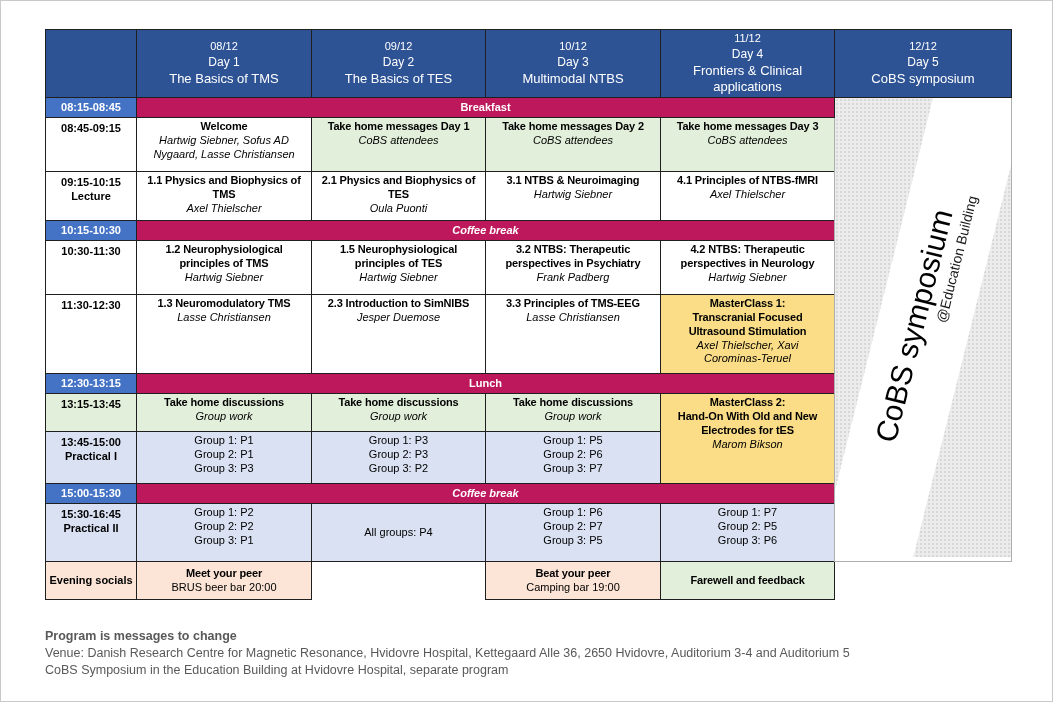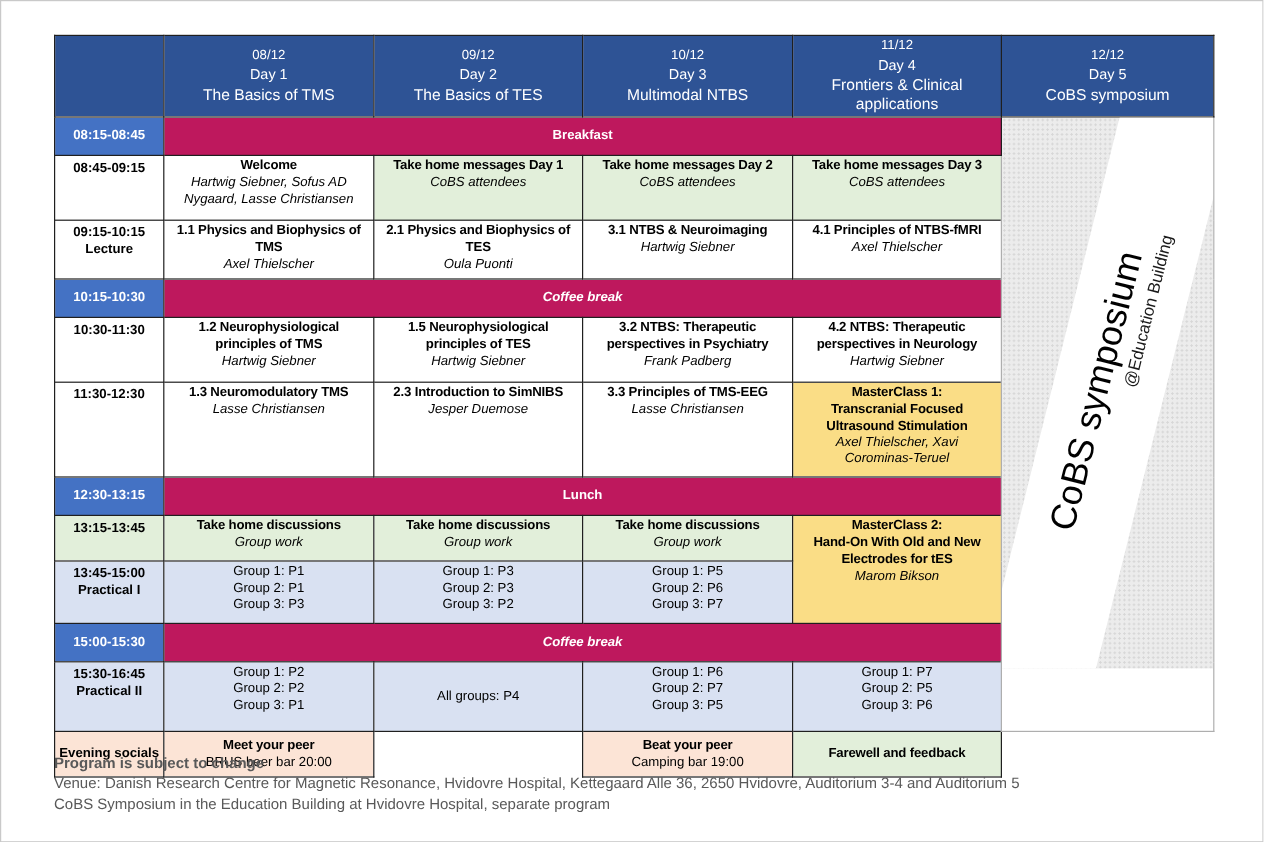--- a/index.html
+++ b/index.html
@@ -6,21 +6,21 @@
   .page{
     position:relative;width:1053px;height:702px;background:#fff;
     border:1px solid #c9c9c9;box-sizing:border-box;
     font-family:"Liberation Sans","DejaVu Sans",sans-serif;color:#000;
   }
   .schedule{position:absolute;left:44px;top:28px;}
   table{border-collapse:collapse;table-layout:fixed;width:966px;}
   td,th{border:1px solid #1f1f1f;padding:2px 3px;vertical-align:top;text-align:center;
         font-size:11px;line-height:1.25;overflow:hidden;}
   
-  tr.r-header{height:54px;} tr.r-band{height:32px;} tr.r-a{height:54px;}
+  tr.r-header{height:54px;} tr.r-band{height:20px;} tr.r-a{height:54px;}
   tr.r-b{height:49px;} tr.r-c{height:54px;} tr.r-d{height:79px;}
   tr.r-e{height:38px;} tr.r-f{height:52px;margin-left:41px;} tr.r-g{height:58px;} tr.r-h{height:38px;}
   
   th{background:#2E5395;color:#fff;font-weight:normal;vertical-align:middle;}
   .hdr-date{font-size:11px;margin-bottom:1px;}
   .hdr-day{font-size:12px;font-weight:normal;margin-bottom:1px;}
   .hdr-sub{font-size:13px;}
   
   .band{background:#be185d;color:#fff;font-weight:bold;vertical-align:middle;}
   .band .italic{font-style:italic;}
@@ -308,17 +308,17 @@
         <td class="green vmid">
           <div class="title">Farewell and feedback</div>
         </td>
         <td class="blank"></td>
       </tr>
     </tbody>
       </table>
   </div>
 
   <div class="footer">
-    <div class="bold">Program is subject to change</div>
+    <div class="bold">Program is messages to change</div>
     <div>Venue: Danish Research Centre for Magnetic Resonance, Hvidovre Hospital, Kettegaard Alle 36, 2650 Hvidovre, Auditorium 3-4 and Auditorium 5</div>
     <div>CoBS Symposium in the Education Building at Hvidovre Hospital, separate program</div>
   </div>
 </div>
 
 </body></html>

